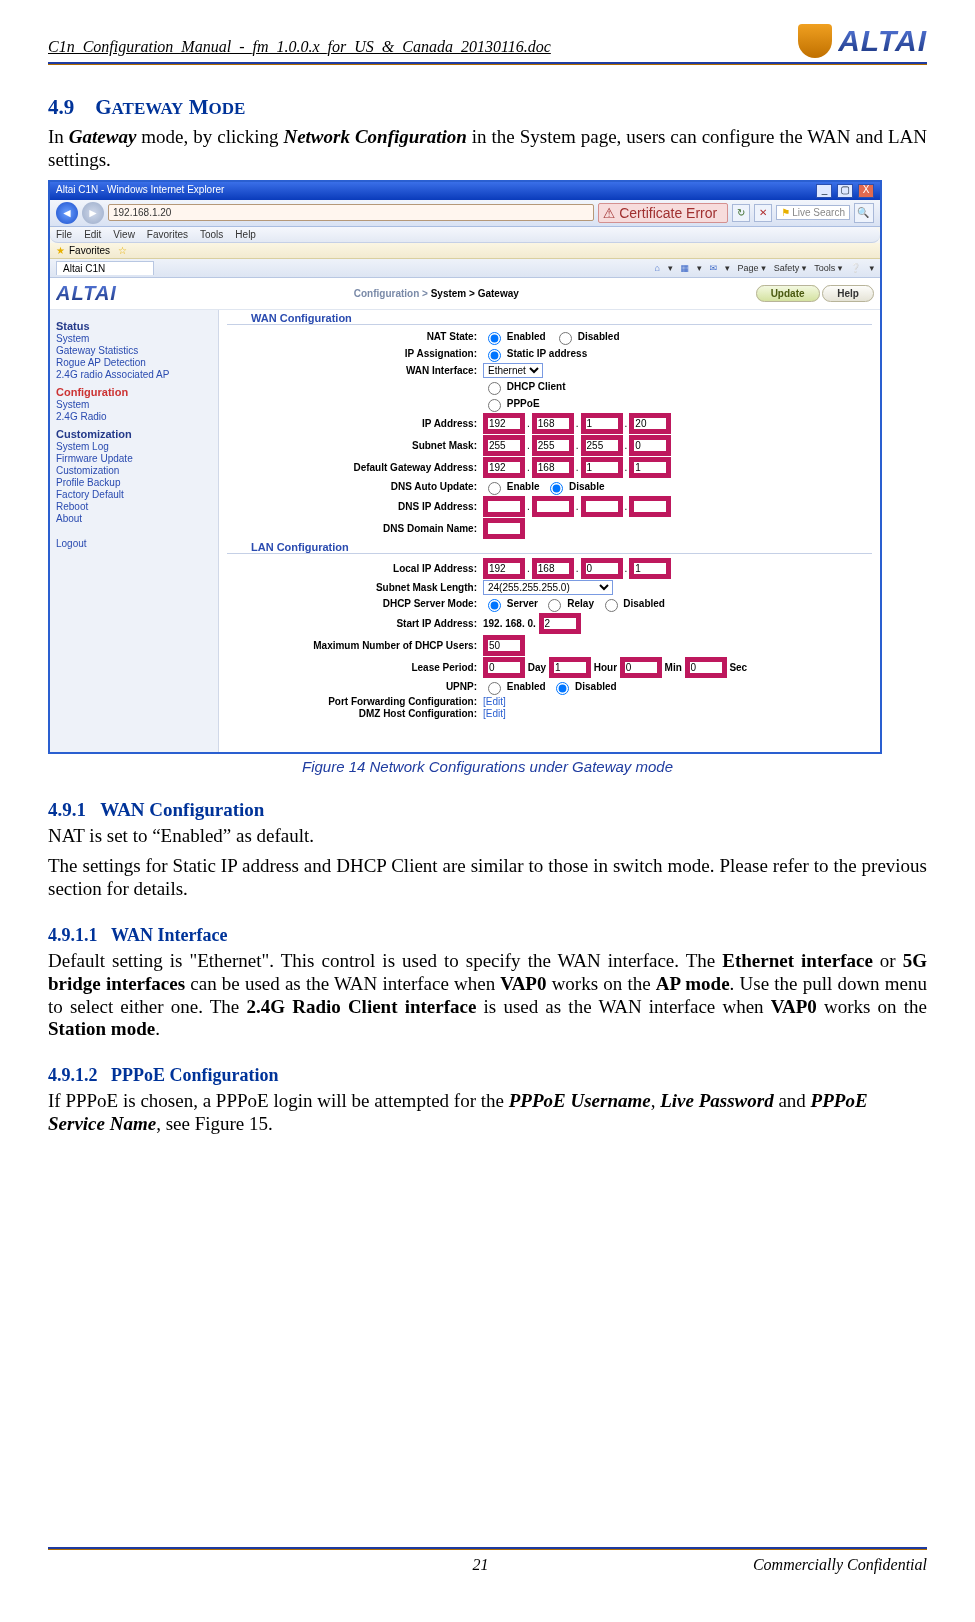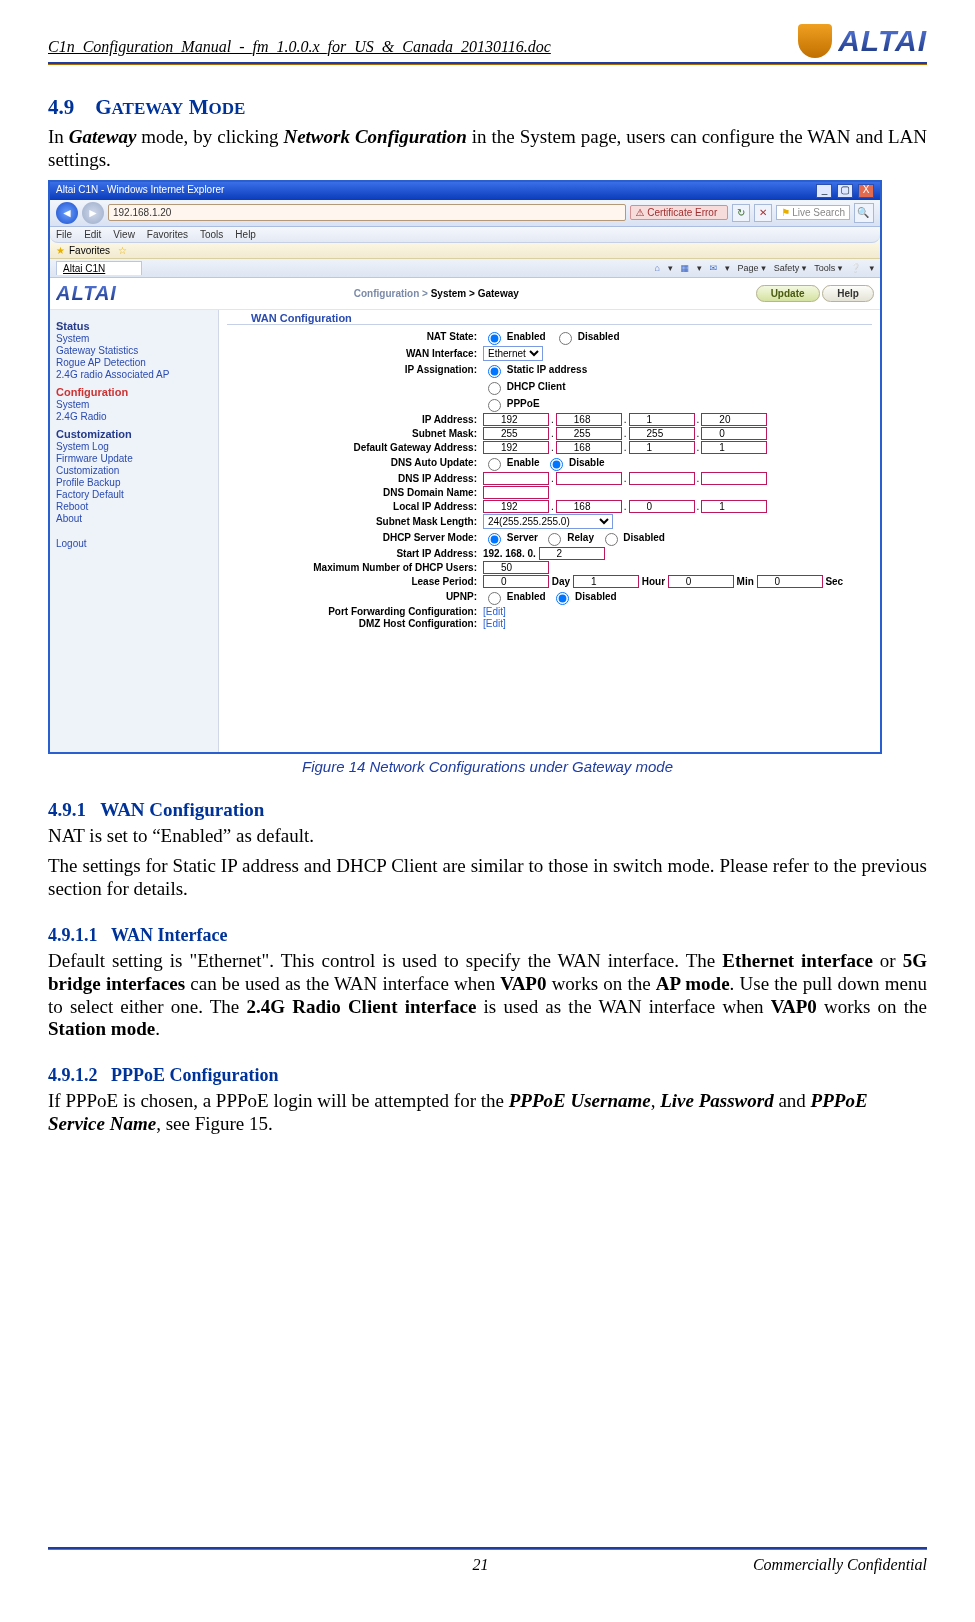--- a/index.html
+++ b/index.html
@@ -69,50 +69,50 @@
   .ie-bar {
     background:linear-gradient(#f2f5fb,#d9e2f3);
     border-bottom:1px solid #aabde0; padding:2px 6px; display:flex; align-items:center; gap:4px;
   }
   .ie-back,.ie-fwd { width:22px;height:22px;border-radius:50%;background:radial-gradient(#6ca1ff,#1a4dcb);color:#fff;display:flex;align-items:center;justify-content:center;font-size:12px;}
   .ie-fwd{background:radial-gradient(#cfd8ea,#9aabc9);}
   .url {
     flex:1; background:#fff6ef; border:1px solid #b59878; border-radius:2px;
     padding:2px 4px; font-size:10px; color:#333;
   }
-  .cert-err{background:#f7dcdc;border:1px solid #d49090;color:#a03030;padding:1px 10px 1px 4px;font-size:10px;border-radius:2px;}
+  .cert-err{background:#f7dcdc;border:1px solid #d49090;color:#a03030;padding:1px 10px 1px 4px;font-size:14px;border-radius:2px;}
   .refresh,.stop{width:16px;height:16px;border:1px solid #a8b8d8;background:#eef3fc;display:flex;align-items:center;justify-content:center;color:#3b6b2b;}
   .stop{color:#b03030;}
   .live{border:1px solid #a8b8d8;background:#fff;padding:1px 4px;color:#888;display:flex;align-items:center;gap:2px;}
   .mag{border:1px solid #a8b8d8;background:#eef3fc;width:18px;height:18px;display:flex;align-items:center;justify-content:center;color:#2a5fd0;}
   .menu{background:linear-gradient(#f5f7fc,#e3e9f4);border-bottom:1px solid #c5d0e6;padding:2px 6px;font-size:10px;color:#333;border-radius:8px;}
   .menu span{margin-right:12px;}
   .fav{background:linear-gradient(#fbf6e3,#f2ead0);border-bottom:1px solid #d9cfa0;padding:2px 6px;font-size:10px;display:flex;align-items:center;gap:4px;}
   .star{color:#e7b000;}
   .tabs{background:linear-gradient(#eef2f9,#dde5f3);border-bottom:1px solid #b8c7e2;padding:2px 6px;display:flex;justify-content:space-between;align-items:center;}
-  .tab{background:#fff;border:1px solid #b8c7e2;border-bottom:none;padding:1px 36px 1px 6px;font-size:10px;text-decoration:underline;}
+  .tab{background:#fff;border:1px solid #b8c7e2;border-bottom:none;padding:1px 48px 1px 6px;font-size:10px;}
   .page-tools{font-size:9px;color:#333;display:flex;gap:8px;align-items:center;}
   .page-tools i{font-style:normal;color:#3a66c7;}
   
   .app{display:flex; height:490px;}
   .sidebar{width:156px;background:#eef2f9;border-right:1px solid #d0d8e8;padding:4px 6px;font-size:10px;}
   .sb-h{font-weight:bold;color:#243a8a;font-size:11px;margin-top:6px;}
   .sb-h.red{color:#cc3333;}
   .sb-lnk{color:#2a4bb0;margin:1px 0;cursor:pointer;}
   .main{flex:1;background:#fff;padding:0 8px;}
   .app-logo-row{display:flex;align-items:center;justify-content:space-between;padding:4px 6px;background:#fff;border-bottom:1px solid #e0e6f0;}
   .app-logo{font-family:Arial;font-weight:900;font-style:italic;font-size:20px;letter-spacing:1px;background:linear-gradient(#5a7de0,#16307a);-webkit-background-clip:text;color:transparent;}
   .crumb{font-size:10px;color:#7a8aa8;font-weight:bold;}
   .crumb b{color:#000;}
   .btn{background:linear-gradient(#fdfdfb,#e5e3d6);border:1px solid #b8b49a;border-radius:10px;padding:2px 14px;font-size:10px;font-weight:bold;color:#333;}
   .btn.upd{background:linear-gradient(#f3f8e0,#d4e2a0);color:#4a5a10;}
   .sect-bar{color:#2a4bb0;font-weight:bold;font-size:11px;border-bottom:1px solid #c5d0e6;margin:2px 0 4px;text-indent:24px;}
   .frow{display:flex;align-items:center;margin:1px 0;font-size:10px;}
   .flab{width:250px;text-align:right;font-weight:bold;padding-right:6px;color:#000;}
-  .fv input[type=text]{width:30px;border:1px solid #be185d;font-size:10px;padding:0 17px;text-align:left;}
+  .fv input[type=text]{width:30px;border:5px solid #be185d;font-size:10px;padding:0 1px;text-align:left;}
   .fv .wide{width:110px;}
   .fv select{border:1px solid #7a9be2;font-size:10px;background:#fff;}
   .radio{vertical-align:middle;}
   .editlnk{color:#2a5fd0;}
   .dot{padding:0 2px;}
 </style>
 </head>
 <body>
 
 <div class="page">
@@ -209,28 +209,28 @@
       <div class="main">
         <div class="sect-bar">WAN Configuration</div>
 
         <div class="frow">
             <div class="flab">NAT State:</div>
           <div class="fv"><input type="radio" class="radio" checked="" style=""> <b>Enabled</b>&nbsp;&nbsp;
           <input type="radio" class="radio" style=""> <b>Disabled</b></div>
           </div>
 
         <div class="frow">
+            <div class="flab">IP Assignation:</div>
+          <div class="fv"><input type="radio" class="radio" checked="" style=""> <b>Static IP address</b></div>
+          </div>
+
+        <div class="frow">
             <div class="flab">WAN Interface:</div>
           <div class="fv"><select><option>Ethernet</option></select></div>
           </div>
-
-        <div class="frow">
-            <div class="flab">IP Assignation:</div>
-          <div class="fv"><input type="radio" class="radio" checked="" style=""> <b>Static IP address</b></div>
-          </div>
         <div class="frow">
             <div class="flab"></div>
             <div class="fv"><input type="radio" class="radio" style=""> <b>DHCP Client</b></div>
           </div>
         <div class="frow">
             <div class="flab"></div>
             <div class="fv"><input type="radio" class="radio" style=""> <b>PPPoE</b></div>
           </div>
 
         <div class="frow">
@@ -256,20 +256,21 @@
         <div class="frow">
             <div class="flab">DNS IP Address:</div>
           <div class="fv"><input type="text" style=""><span class="dot">.</span><input type="text" style=""><span class="dot">.</span><input type="text" style=""><span class="dot">.</span><input type="text" style=""></div>
           </div>
 
         <div class="frow">
             <div class="flab">DNS Domain Name:</div>
           <div class="fv"><input type="text" class="wide" style=""></div>
           </div>
 
+        <div class="sect-bar">LAN Configuration</div>
 
         <div class="frow">
             <div class="flab">Local IP Address:</div>
           <div class="fv"><input type="text" value="192" style=""><span class="dot">.</span><input type="text" value="168" style=""><span class="dot">.</span><input type="text" value="0" style=""><span class="dot">.</span><input type="text" value="1" style=""></div>
           </div>
 
         <div class="frow">
             <div class="flab">Subnet Mask Length:</div>
           <div class="fv"><select style="width:130px"><option>24(255.255.255.0)</option></select></div>
           </div>

